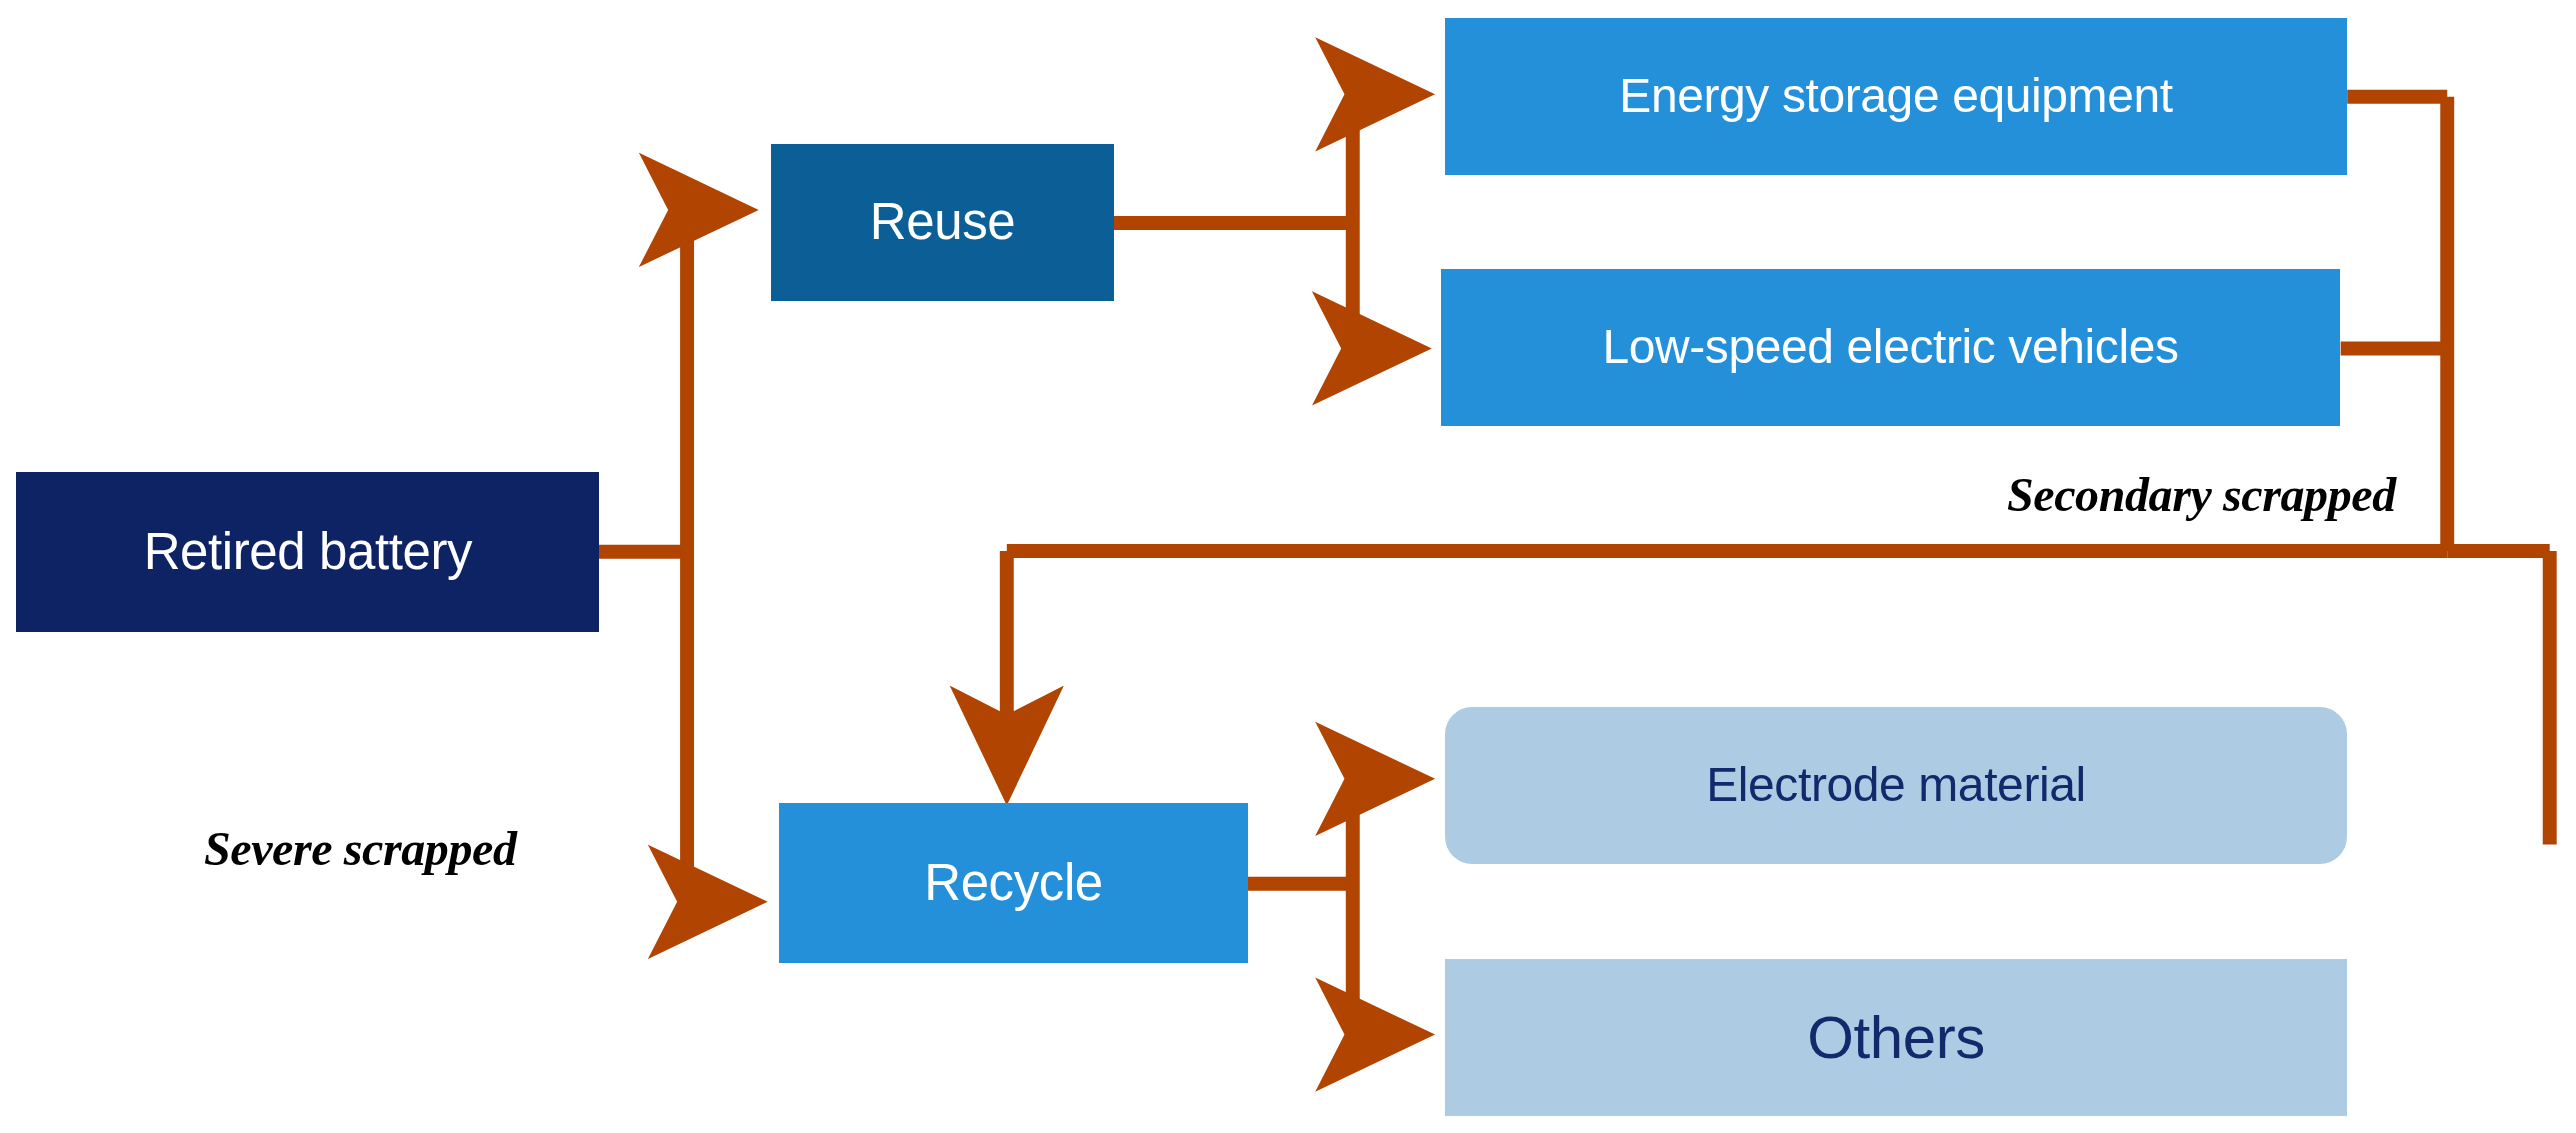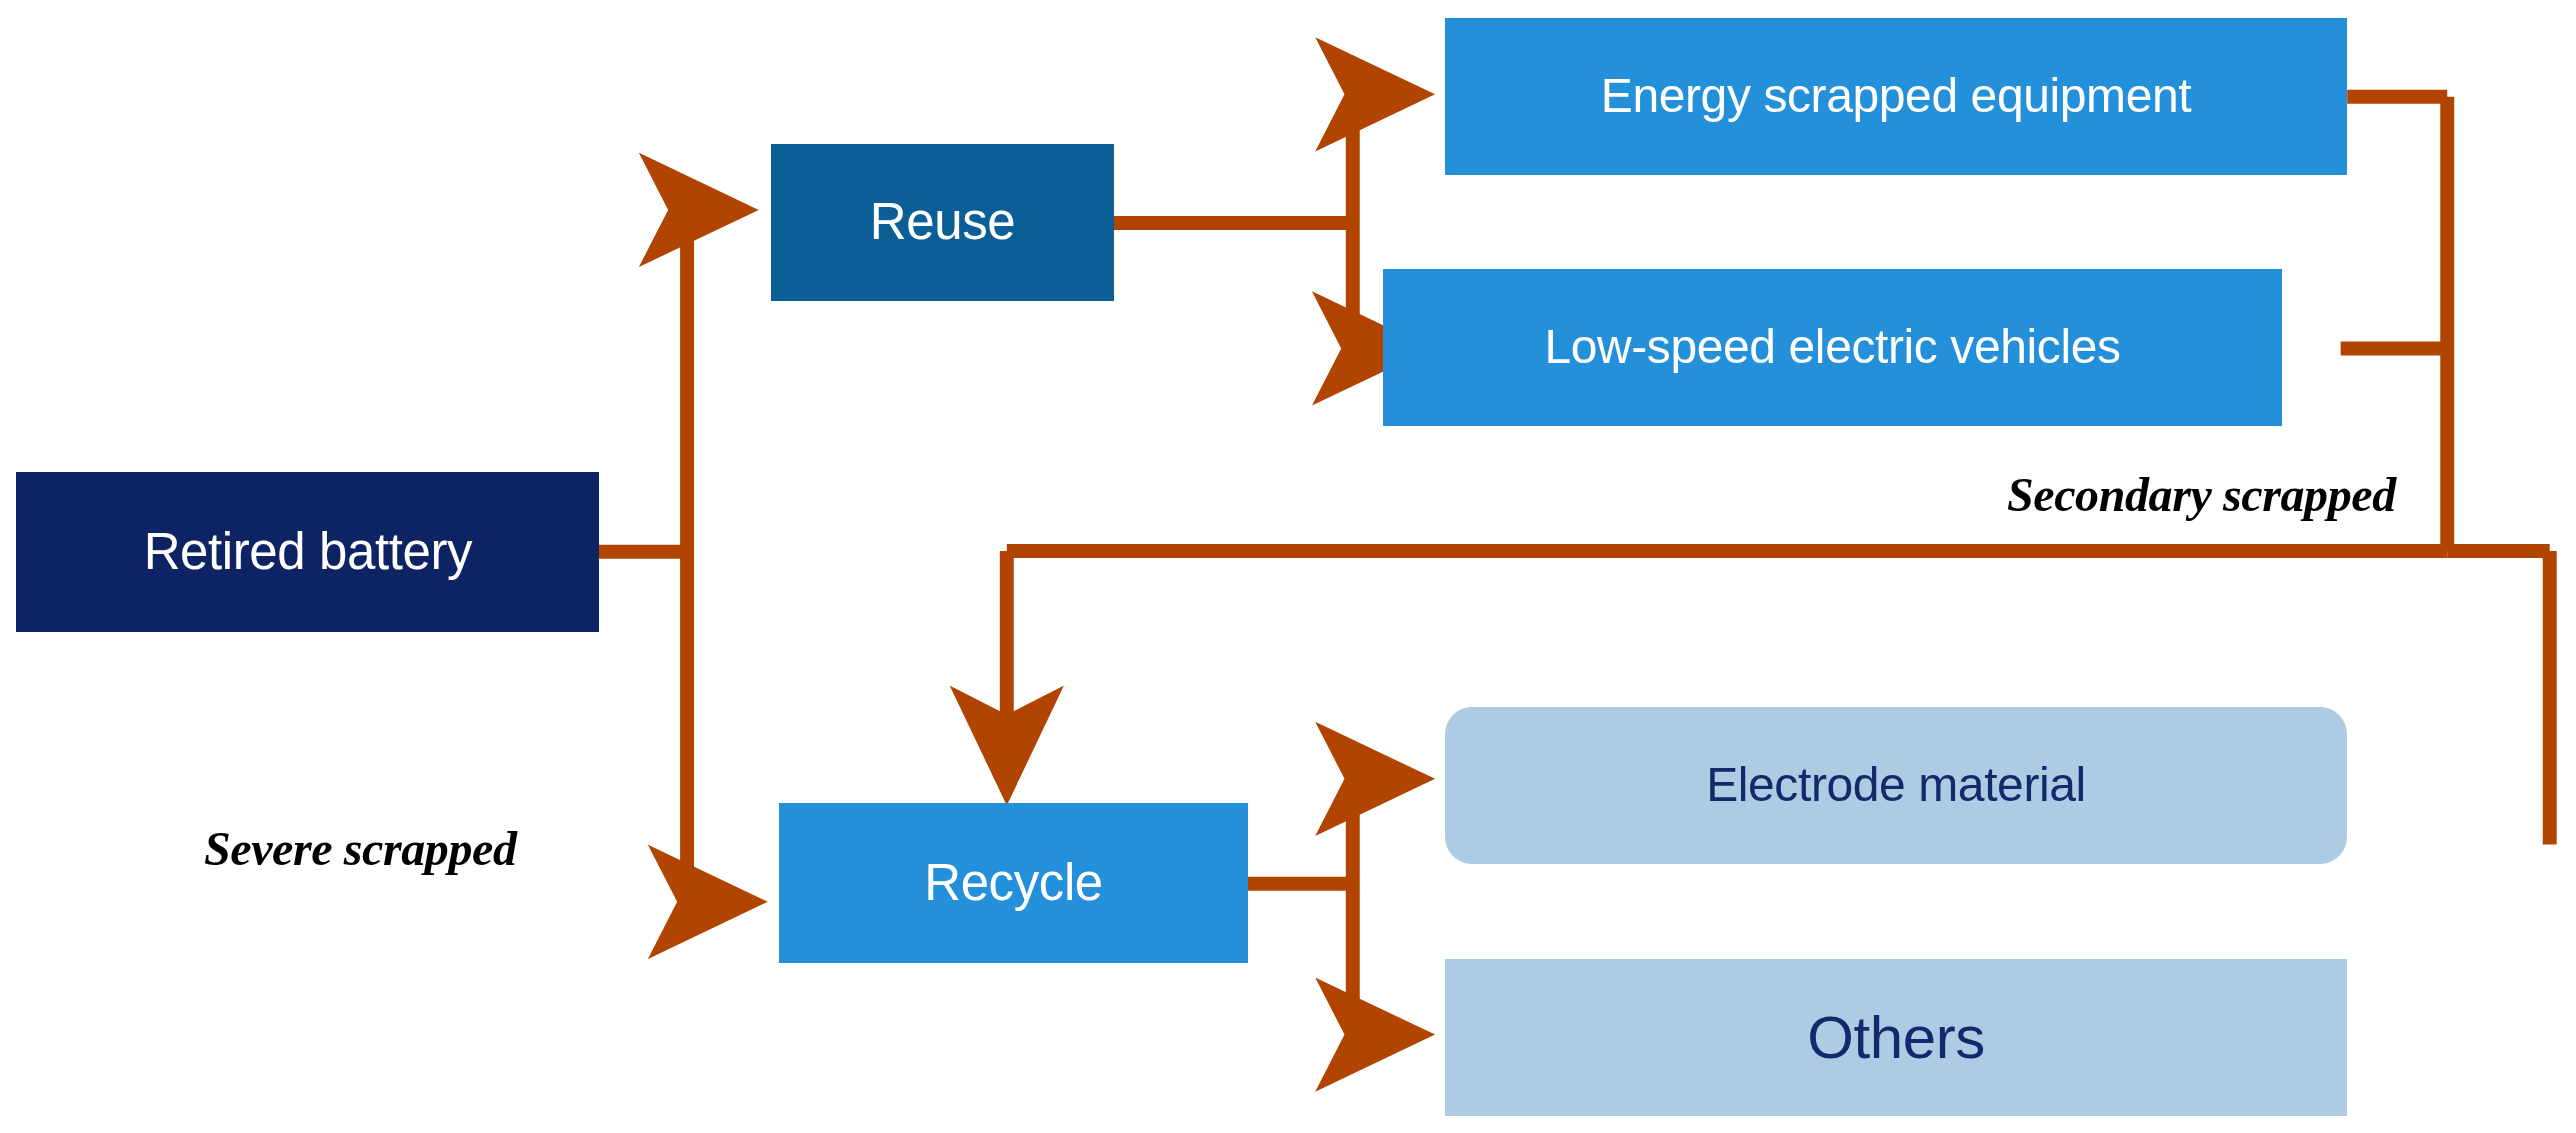--- a/index.html
+++ b/index.html
@@ -115,24 +115,24 @@
 
   <div class="node node-reuse" style="left:771px; top:144px; width:343px; height:157px; font-size:51px;">
     <span>Reuse</span>
   </div>
 
   <div class="node node-bright" style="left:779px; top:803px; width:469px; height:160px; font-size:51px;">
     <span>Recycle</span>
   </div>
 
   <div class="node node-bright" style="left:1445px; top:18px; width:902px; height:157px; font-size:48px;">
-    <span>Energy scrapped equipment</span>
+    <span>Energy storage equipment</span>
   </div>
 
-  <div class="node node-bright" style="left:1383px; top:269px; width:899px; height:157px; font-size:48px;">
+  <div class="node node-bright" style="left:1441px; top:269px; width:899px; height:157px; font-size:48px;">
     <span>Low-speed electric vehicles</span>
   </div>
 
   <div class="node node-light" style="left:1445px; top:707px; width:902px; height:157px; font-size:48px;border-radius:27px;">
     <span>Electrode material</span>
   </div>
 
   <div class="node node-light" style="left:1445px; top:959px; width:902px; height:157px; font-size:60px;">
     <span>Others</span>
   </div>

